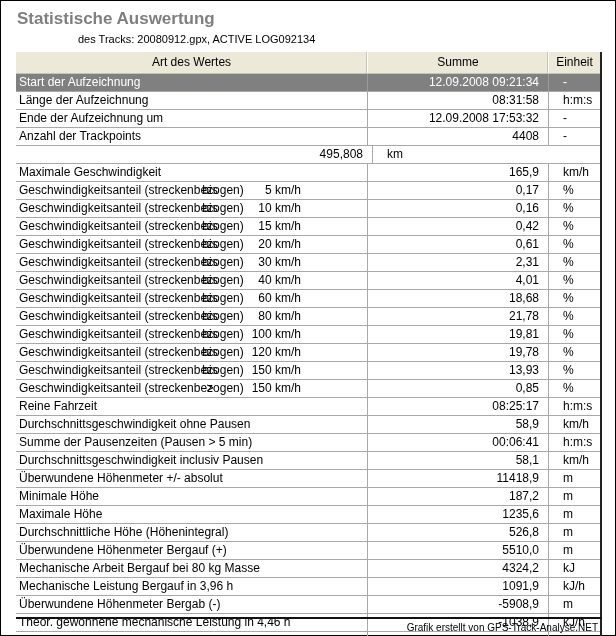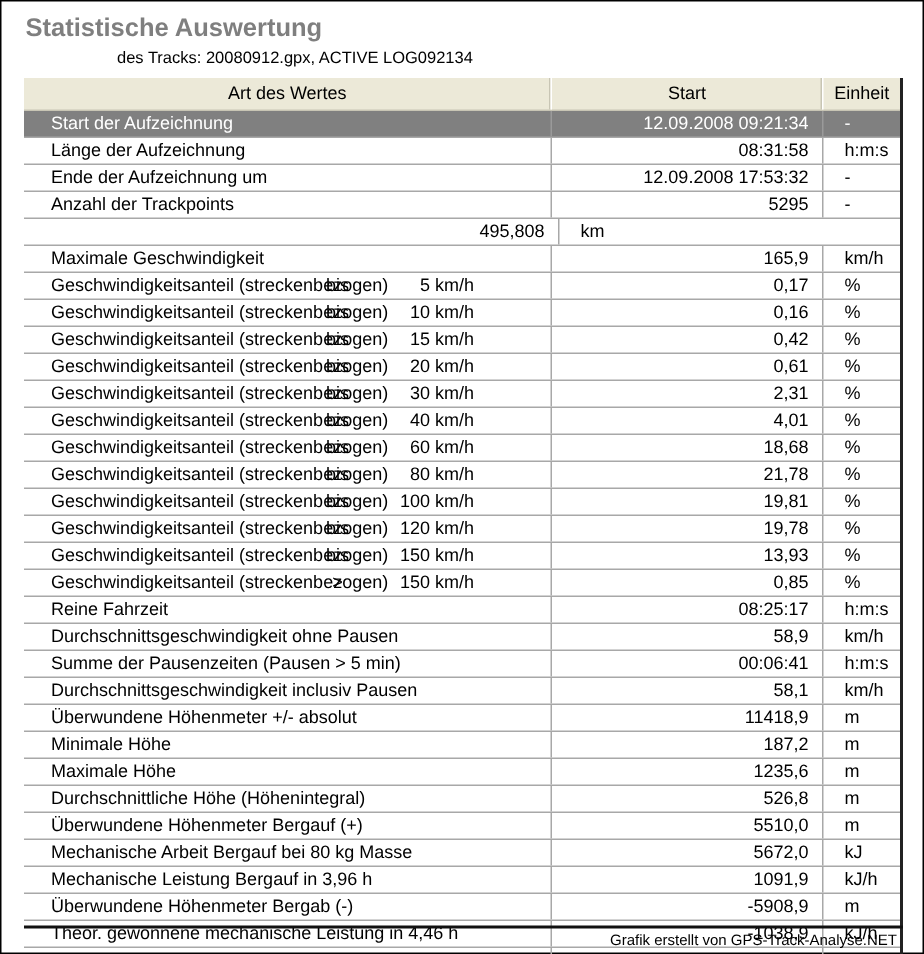--- a/index.html
+++ b/index.html
@@ -4,21 +4,21 @@
 <style>
   html, body { margin: 0; padding: 0; background: #ffffff; }
   body { width: 616px; height: 636px; overflow: hidden; position: relative; font-family: "Liberation Sans", sans-serif; }
   .frame { position: absolute; left: 0; top: 0; width: 614px; height: 634px; border: 1px solid #000; background: #fff; }
   .title { position: absolute; left: 16px; top: 8px; font-size: 17px; font-weight: bold; color: #7f7f7f; letter-spacing: 0px; white-space: nowrap; }
   .subtitle { position: absolute; left: 29px; top: 32px; font-size: 11px; color: #000; white-space: nowrap; margin-left: 48px; }
   .table { position: absolute; left: 15px; top: 51px; width: 584px; border-right: 2px solid #222; }
   .row { display: flex; height: 17px; border-bottom: 1px solid #a8a8a8; font-size: 12px; color: #000; line-height: 17px; justify-content: center; }
   .row.header { height: 21px; line-height: 21px; background: #ece9d8; border-bottom: 1px solid #c8c5b4; }
   .row.selected { background: #808080; color: #fff; }
-  .c1 { width: 352px; padding-left: 18px; box-sizing: border-box; border-right: 1px solid #a8a8a8; white-space: nowrap; overflow: hidden; display: flex; }
+  .c1 { width: 352px; padding-left: 3px; box-sizing: border-box; border-right: 1px solid #a8a8a8; white-space: nowrap; overflow: hidden; display: flex; }
   .c2 { width: 181px; padding-right: 9px; box-sizing: border-box; border-right: 1px solid #a8a8a8; text-align: right; white-space: nowrap; }
   .c3 { width: 51px; padding-left: 14px; box-sizing: border-box; white-space: nowrap; }
   .header .c1 { justify-content: center; padding-left: 0; border-right: 1px solid #fff; box-shadow: inset -1px 0 0 #c8c5b4; }
   .header .c2 { text-align: center; padding-right: 0; border-right: 1px solid #fff; box-shadow: inset -1px 0 0 #c8c5b4; }
   .header .c3 { text-align: center; padding-left: 0; }
   .selected .c1, .selected .c2 { border-right: 1px solid #9a9a9a; }
   .lbl-main { display: inline-block; }
   .seg-a { display: inline-block; width: 170px; }
   .seg-b { display: inline-block; width: 42px; text-align: center; }
   .seg-c { display: inline-block; width: 70px; text-align: right; }
@@ -29,21 +29,21 @@
 </head>
 <body>
 
 <div class="frame">
   <div class="title">Statistische Auswertung</div>
   <div class="subtitle">des Tracks: 20080912.gpx, ACTIVE LOG092134</div>
 
   <div class="table">
     <div class="row header">
       <div class="c1">Art des Wertes</div>
-      <div class="c2">Start</div>
+      <div class="c2">Summe</div>
       <div class="c3">Einheit</div>
     </div>
     <div id="rows">
         <div class="row selected">
           <div class="c1">
             <span class="lbl-main">Start der Aufzeichnung</span>
           </div>
           <div class="c2">12.09.2008 09:21:34</div>
           <div class="c3">-</div>
         </div>
@@ -58,21 +58,21 @@
           <div class="c1">
             <span class="lbl-main">Ende der Aufzeichnung um</span>
           </div>
           <div class="c2">12.09.2008 17:53:32</div>
           <div class="c3">-</div>
         </div>
         <div class="row">
           <div class="c1">
             <span class="lbl-main">Anzahl der Trackpoints</span>
           </div>
-          <div class="c2">5295</div>
+          <div class="c2">4408</div>
           <div class="c3">-</div>
         </div>
         <div class="row">
           <div class="c2">495,808</div>
           <div class="c3">km</div>
         </div>
         <div class="row">
           <div class="c1">
             <span class="lbl-main">Maximale Geschwindigkeit</span>
           </div>
@@ -247,21 +247,21 @@
           <div class="c1">
             <span class="lbl-main">Überwundene Höhenmeter Bergauf (+)</span>
           </div>
           <div class="c2">5510,0</div>
           <div class="c3">m</div>
         </div>
         <div class="row">
           <div class="c1">
             <span class="lbl-main">Mechanische Arbeit Bergauf bei   80 kg   Masse</span>
           </div>
-          <div class="c2">5672,0</div>
+          <div class="c2">4324,2</div>
           <div class="c3">kJ</div>
         </div>
         <div class="row">
           <div class="c1">
             <span class="lbl-main">Mechanische Leistung Bergauf in   3,96 h</span>
           </div>
           <div class="c2">1091,9</div>
           <div class="c3">kJ/h</div>
         </div>
         <div class="row">

